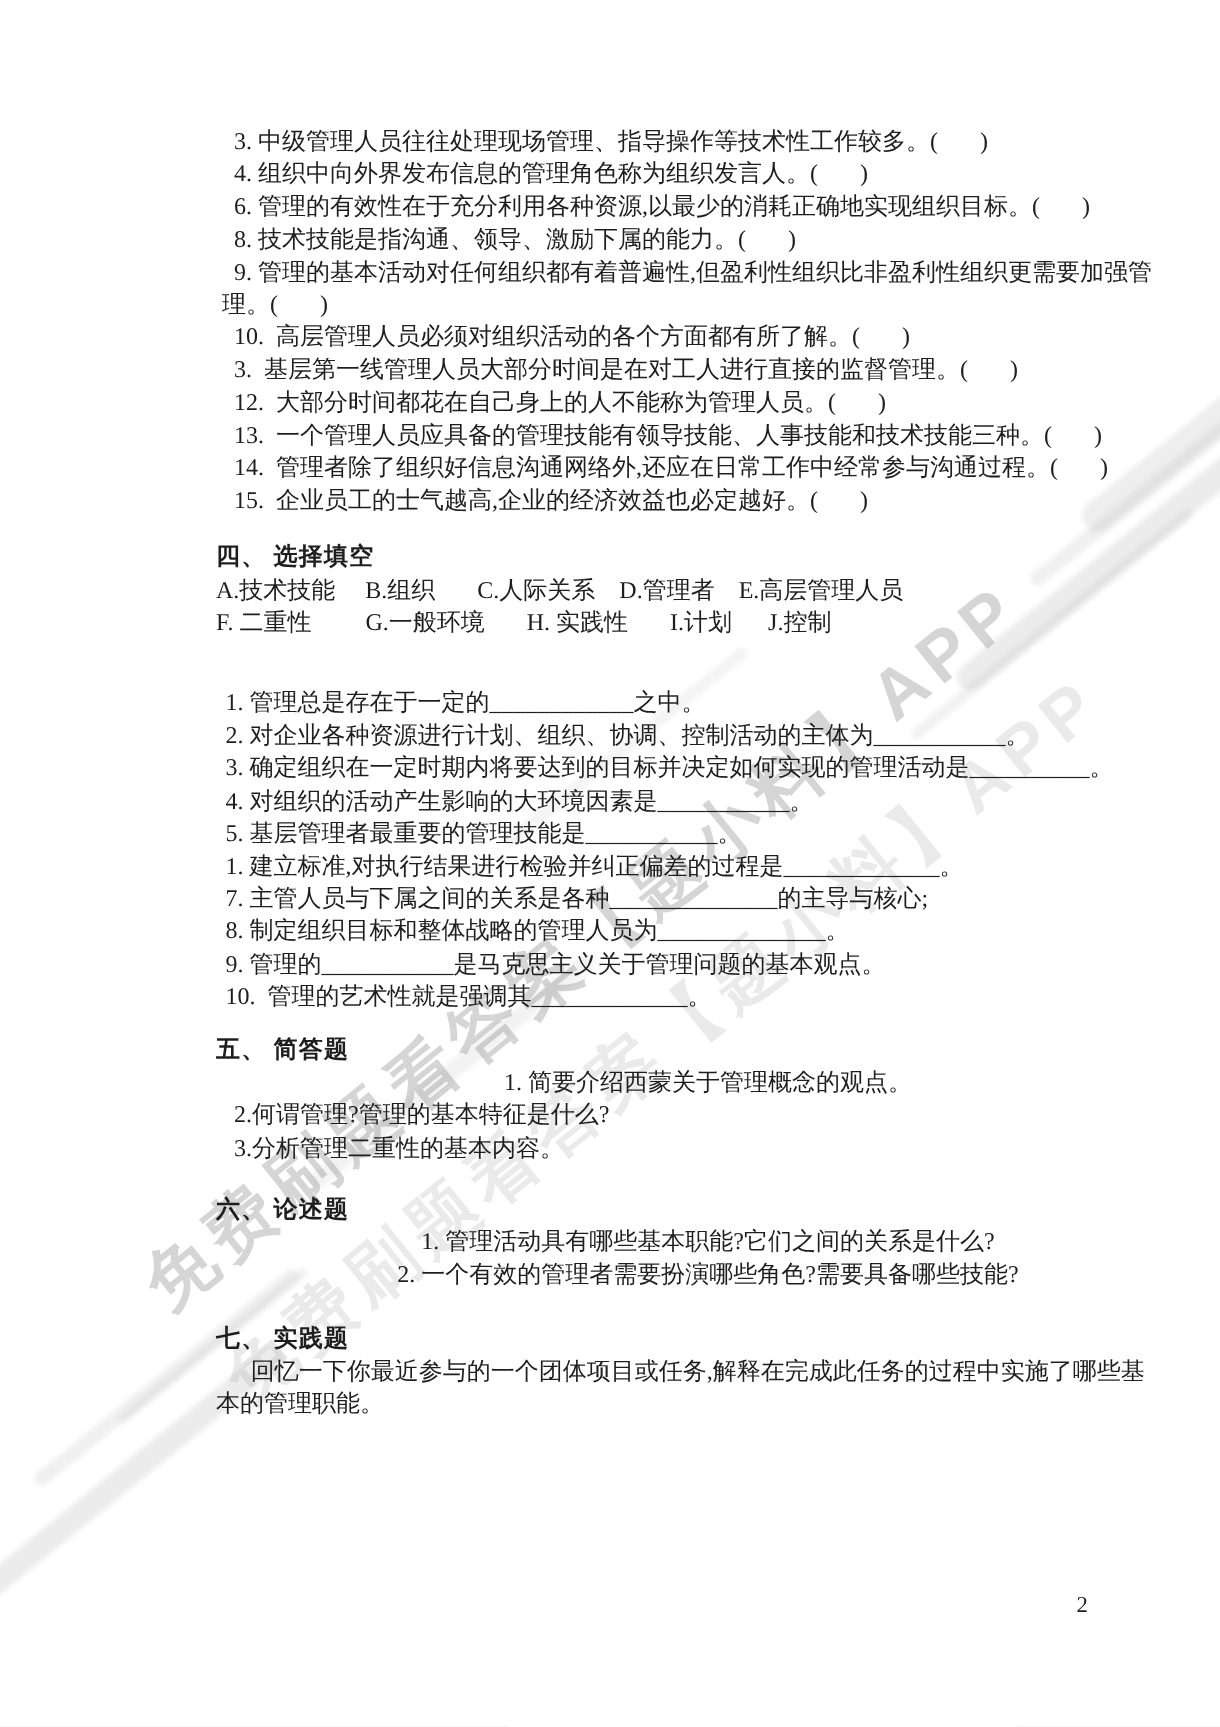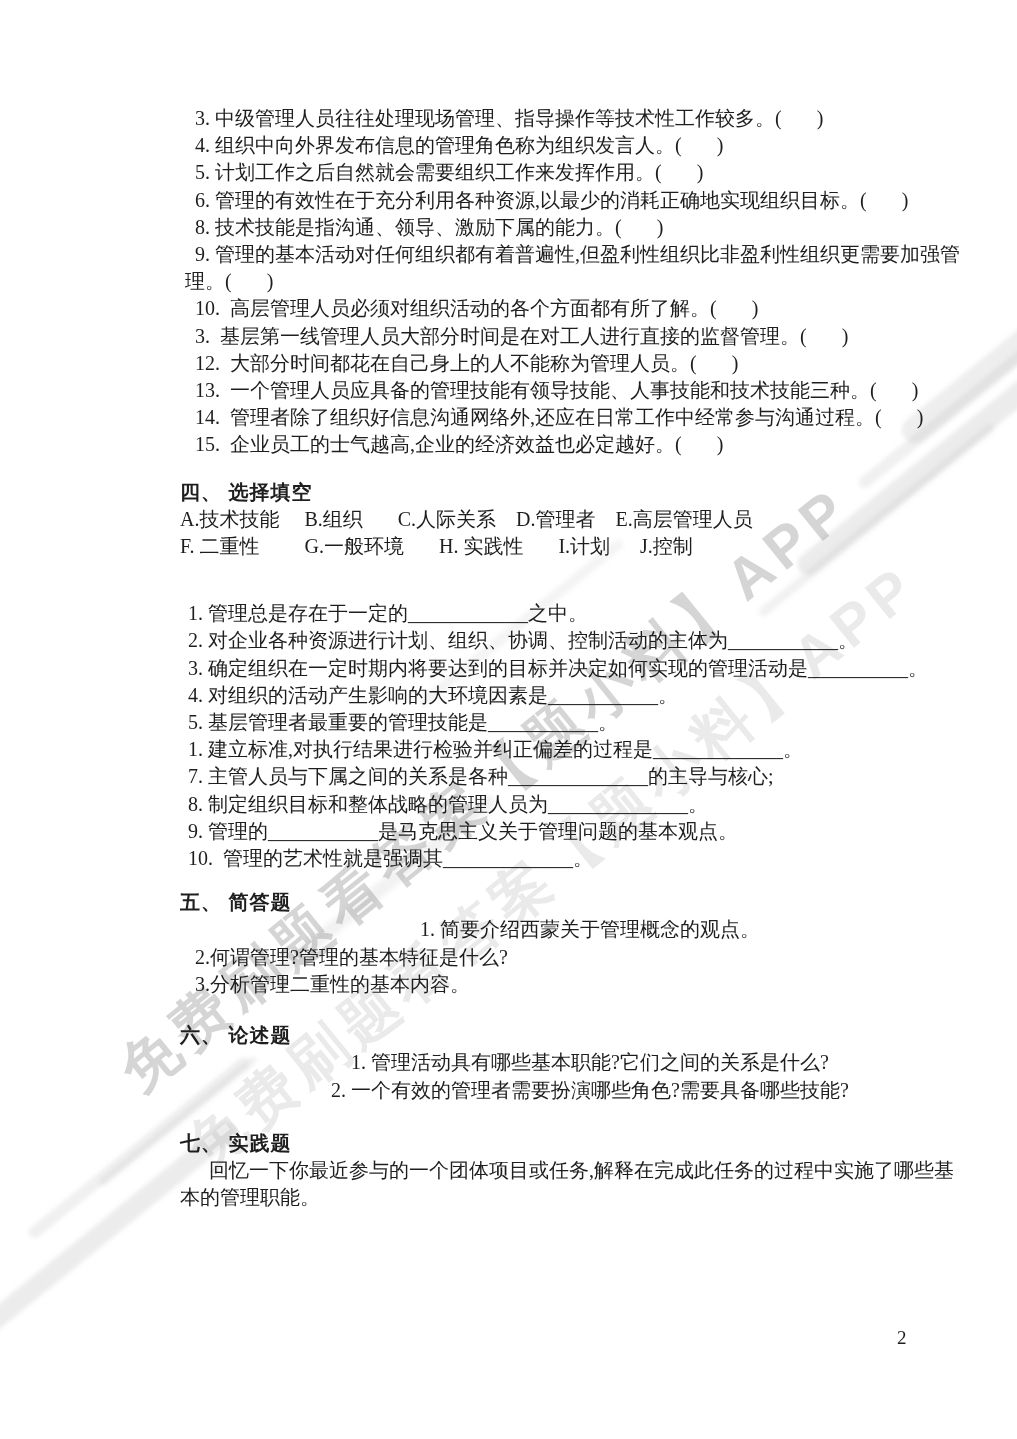--- a/index.html
+++ b/index.html
@@ -13,21 +13,21 @@
   .line {
     font-size:20px; line-height:27.2px; white-space:pre;
   }
   .ind0 { margin-left:0; }
   .ind1 { margin-left:15px; }
   .ind2 { margin-left:29px; }
   .ind3 { margin-left:8px; }
   .ind4 { margin-left:20px;text-align:center; }
   .ind5 { margin-left:5px; }
   .section-title {
-    font-family:Liberation Sans, sans-serif;
+    font-family:Liberation Serif, serif;
     font-weight:bold; font-size:20px; line-height:27.2px; white-space:pre;
     letter-spacing:1px;
   }
   .sec-fill-options   { margin-top:20px; }
   .sec-fill-items     { margin-top:40px; }
   .sec-short-answer   { margin-top:17px; }
   .sec-essay          { margin-top:24px; }
   .sec-practice       { margin-top:26px; }
   .page-number {
     position:absolute; left:897px; top:1326px; z-index:3;
@@ -75,21 +75,20 @@
     <div class="streak st8"></div>
     <div class="streak st9"></div>
     <div class="wm" style="left:128px; top:1040px;">免费刷题看答案【题小料】APP</div>
     <div class="wm wm2" style="left:195px; top:1118px;">免费刷题看答案【题小料】APP</div>
   </div>
 
   <div class="content" id="content">
       <div class="section sec-truefalse-items">
         <div class="line ind1">3. 中级管理人员往往处理现场管理、指导操作等技术性工作较多。(       )</div>
         <div class="line ind1">4. 组织中向外界发布信息的管理角色称为组织发言人。(       )</div>
-        <div class="line ind1">5. 计划工作之后自然就会需要组织工作来发挥作用。(       )</div>
         <div class="line ind1">6. 管理的有效性在于充分利用各种资源,以最少的消耗正确地实现组织目标。(       )</div>
         <div class="line ind1">8. 技术技能是指沟通、领导、激励下属的能力。(       )</div>
         <div class="line ind1">9. 管理的基本活动对任何组织都有着普遍性,但盈利性组织比非盈利性组织更需要加强管</div>
         <div class="line ind5">理。(       )</div>
         <div class="line ind1">10.  高层管理人员必须对组织活动的各个方面都有所了解。(       )</div>
         <div class="line ind1">3.  基层第一线管理人员大部分时间是在对工人进行直接的监督管理。(       )</div>
         <div class="line ind1">12.  大部分时间都花在自己身上的人不能称为管理人员。(       )</div>
         <div class="line ind1">13.  一个管理人员应具备的管理技能有领导技能、人事技能和技术技能三种。(       )</div>
         <div class="line ind1">14.  管理者除了组织好信息沟通网络外,还应在日常工作中经常参与沟通过程。(       )</div>
         <div class="line ind1">15.  企业员工的士气越高,企业的经济效益也必定越好。(       )</div>

